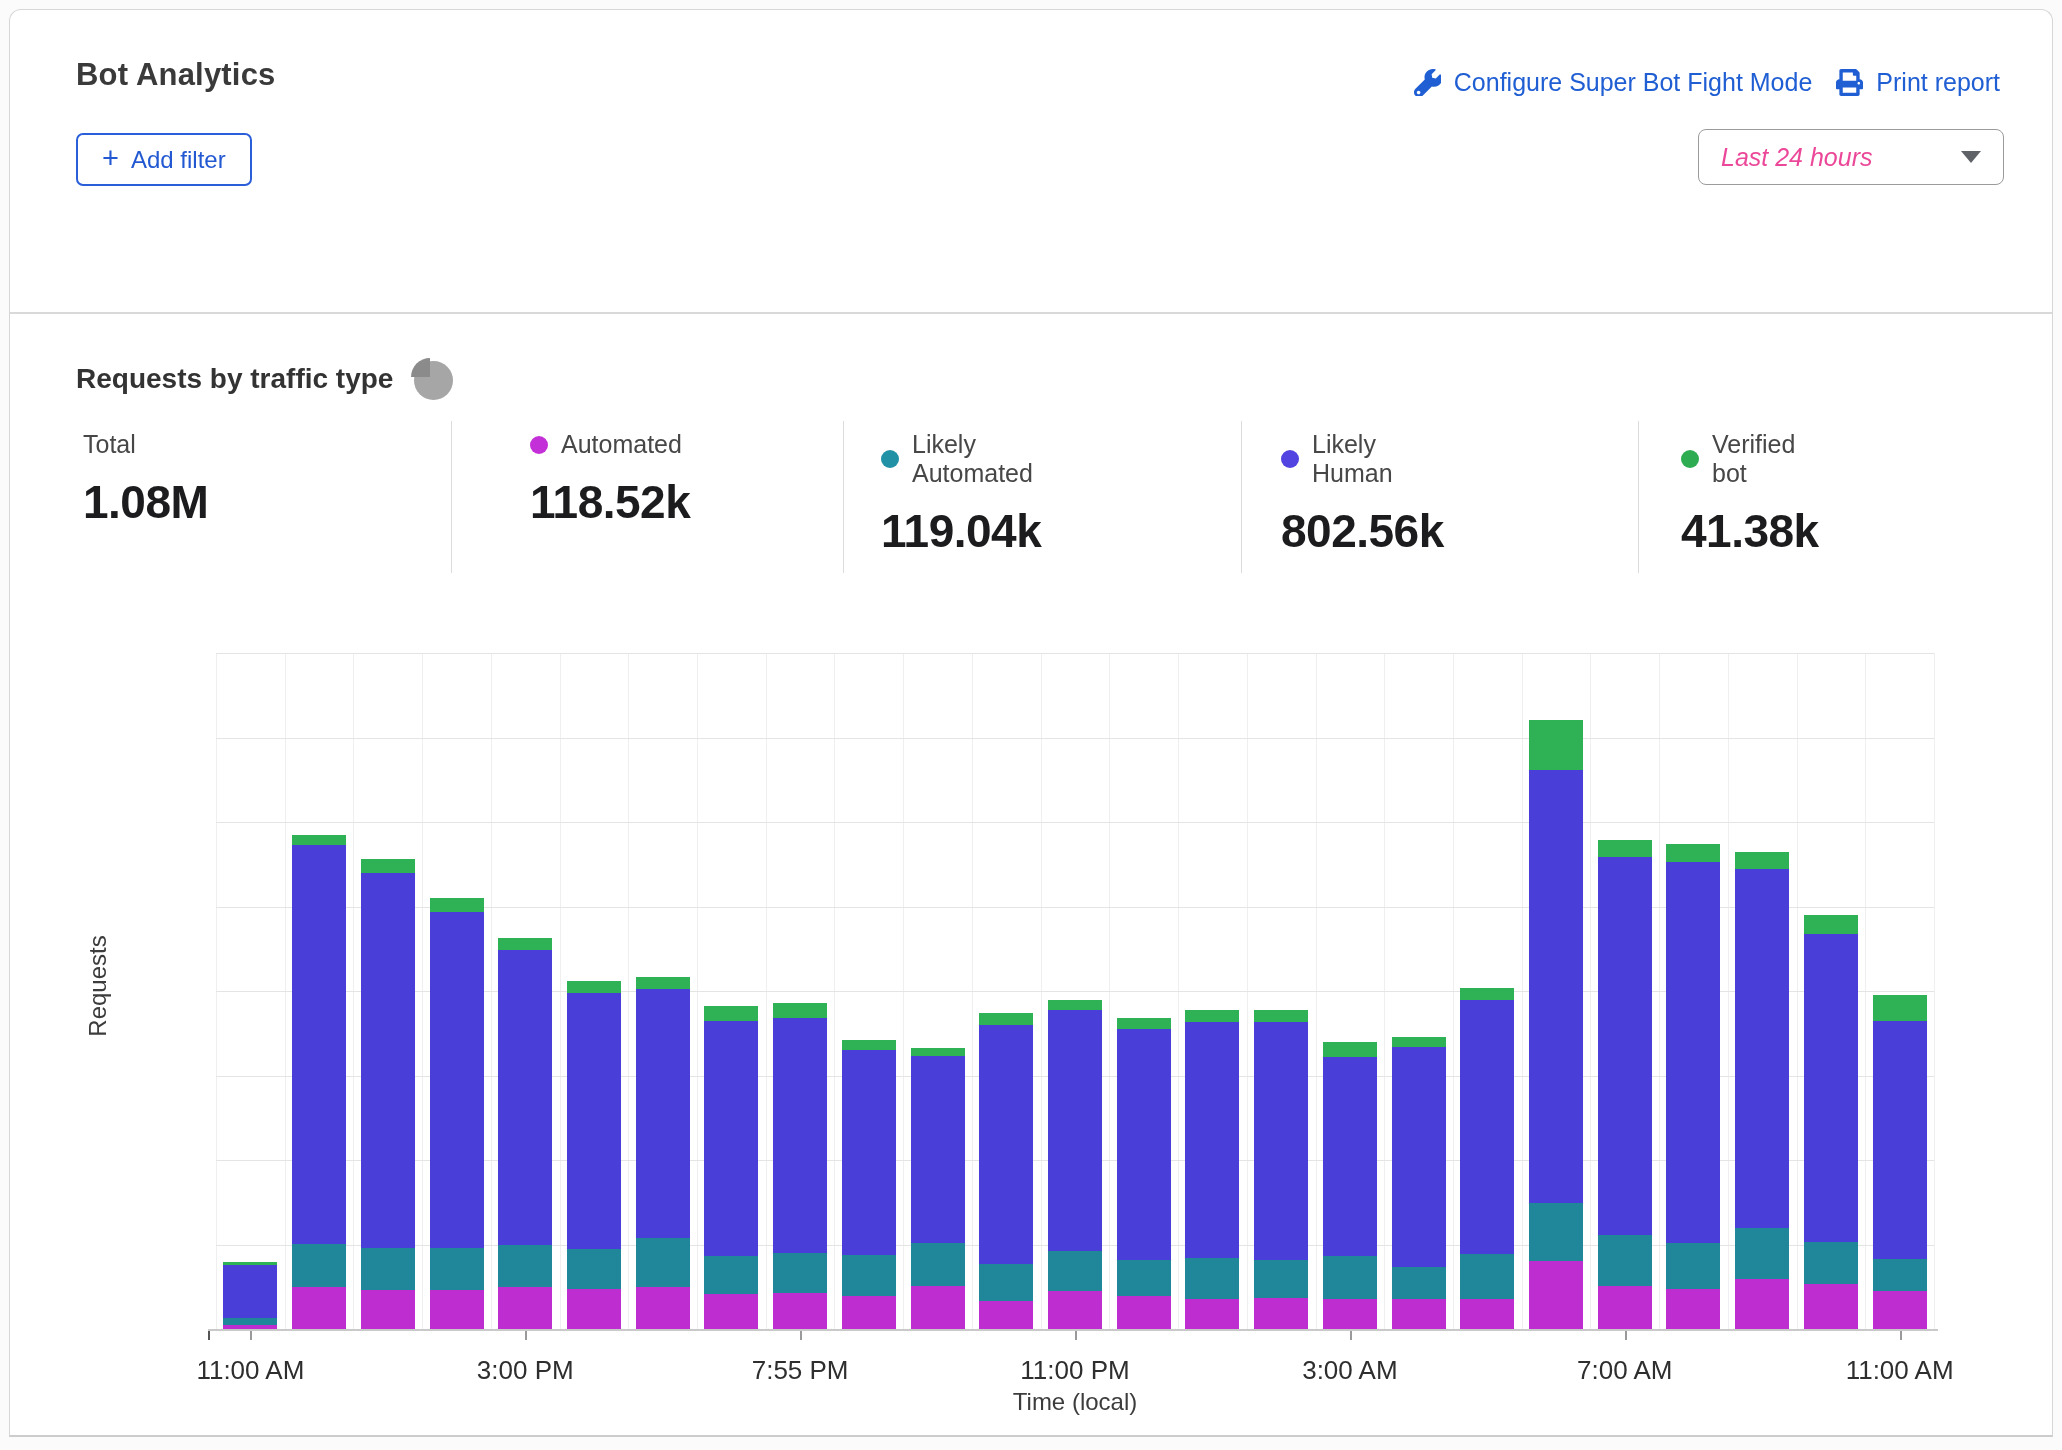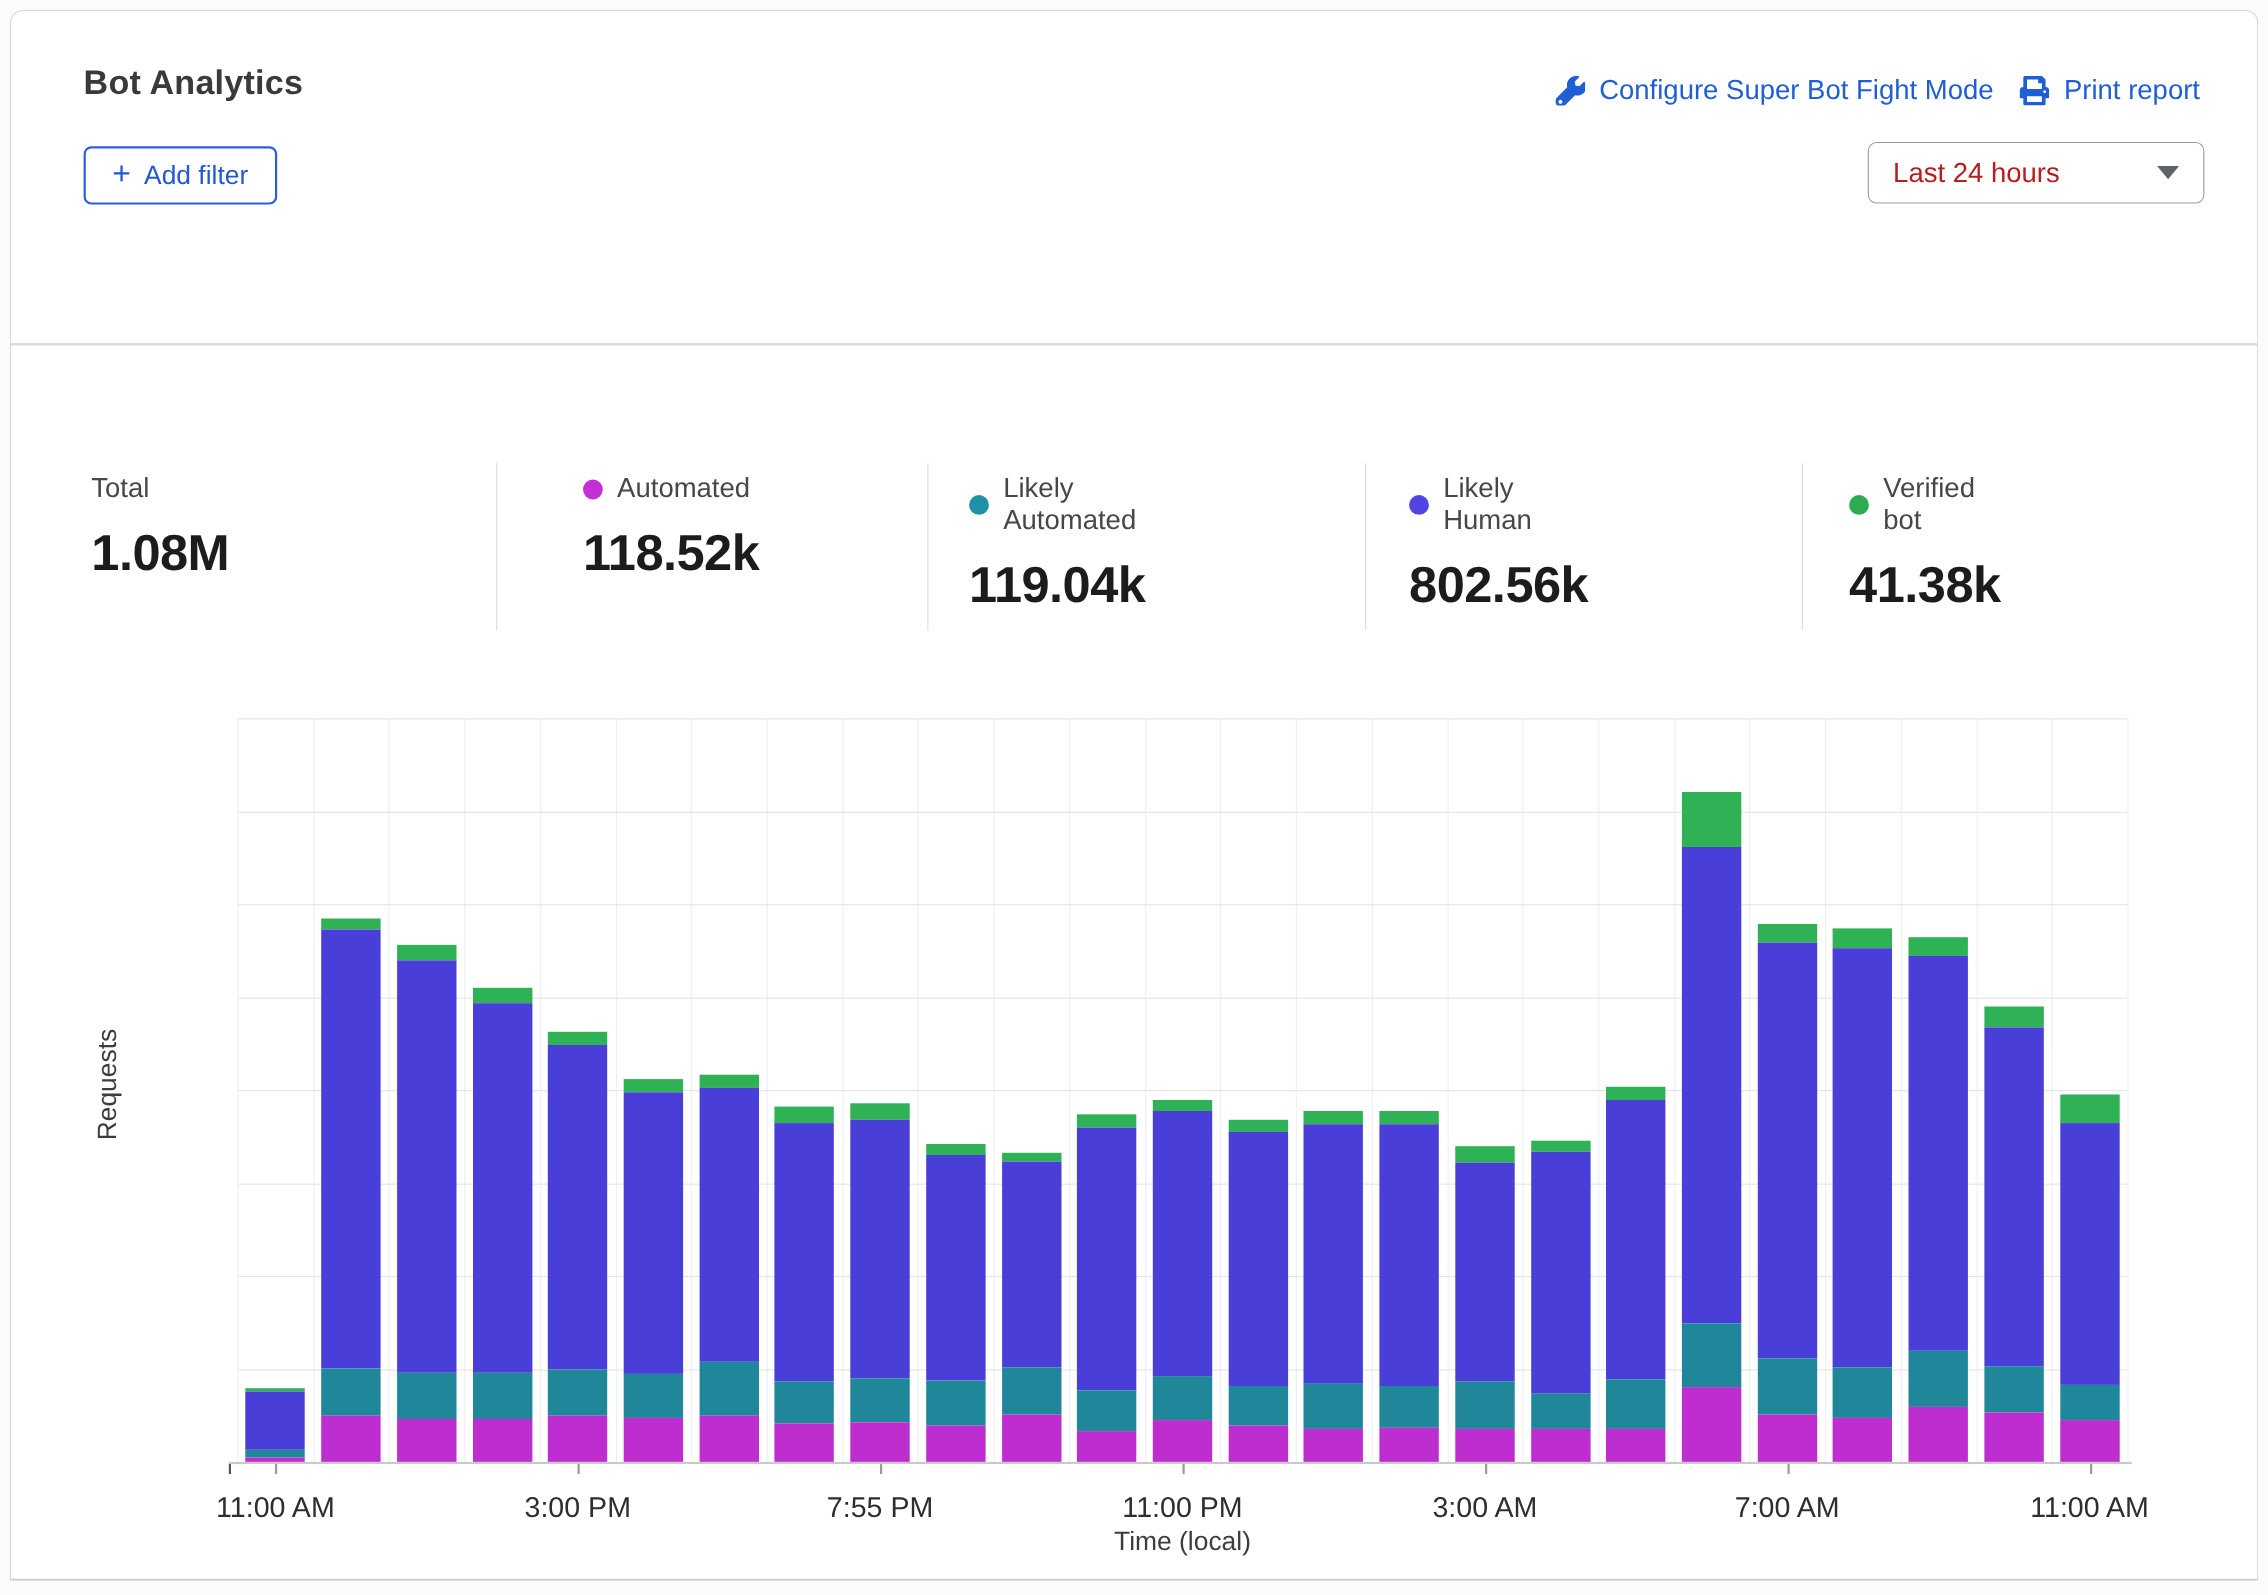--- a/index.html
+++ b/index.html
@@ -28,21 +28,21 @@
     display:inline-flex;align-items:center;gap:12px;padding:0 24px;
     border:2px solid #2b5fd9;border-radius:7px;background:#fff;
     color:#2258d2;font-size:24px;box-sizing:border-box;cursor:pointer;
   }
   .add-filter-btn .plus{font-size:29px;font-weight:400;line-height:1;margin-top:-3px;}
   .time-range{
     position:absolute;left:1688px;top:119px;width:306px;height:56px;
     border:1px solid #9b9b9b;border-radius:8px;background:#fff;box-sizing:border-box;
     display:flex;align-items:center;padding:0 22px;cursor:pointer;
   }
-  .time-range .value{font-size:25px;color:#b91c1c;flex:1;}
+  .time-range .value{font-size:25px;color:#ec4899;flex:1;font-style:italic;}
   .caret{width:0;height:0;border-left:10px solid transparent;border-right:10px solid transparent;border-top:12px solid #5f6368;}
   .section-divider{position:absolute;left:0;top:302px;width:100%;height:2px;background:#d9d9d9;}
   
   .section-heading{position:absolute;left:66px;top:348px;display:flex;align-items:center;gap:18px;}
   .section-heading .txt{font-size:28px;font-weight:700;color:#333333;}
   .pie-icon{position:relative;width:42px;height:42px;}
   .pie-icon .body{position:absolute;left:3px;top:3px;width:39px;height:39px;border-radius:50%;background:#a6a6a6;}
   .pie-icon .slice{position:absolute;left:0;top:0;width:19px;height:19px;border-radius:100% 0 0 0;background:#8b8b8b;}
   .stats-row{position:absolute;left:0;top:0;}
   .stat-col{position:absolute;top:420px;}
@@ -98,20 +98,27 @@
     <span>Add filter</span>
   </button>
 
   <div class="time-range">
     <span class="value">Last 24 hours</span>
     <span class="caret"></span>
   </div>
 
   <div class="section-divider"></div>
 
+  <div class="section-heading">
+    <span class="txt">Requests by traffic type</span>
+    <span class="pie-icon">
+        <span class="body"></span>
+        <span class="slice"></span>
+      </span>
+  </div>
 
   <div class="stats-row" id="statsRow">
     <div class="stat-col" style="left:73px;">
       <div class="stat-label">
 
         <span>Total</span>
       </div>
       <div class="stat-value">1.08M</div>
     </div>
     <div class="stat-col" style="left:476px;margin-left:44px;">

